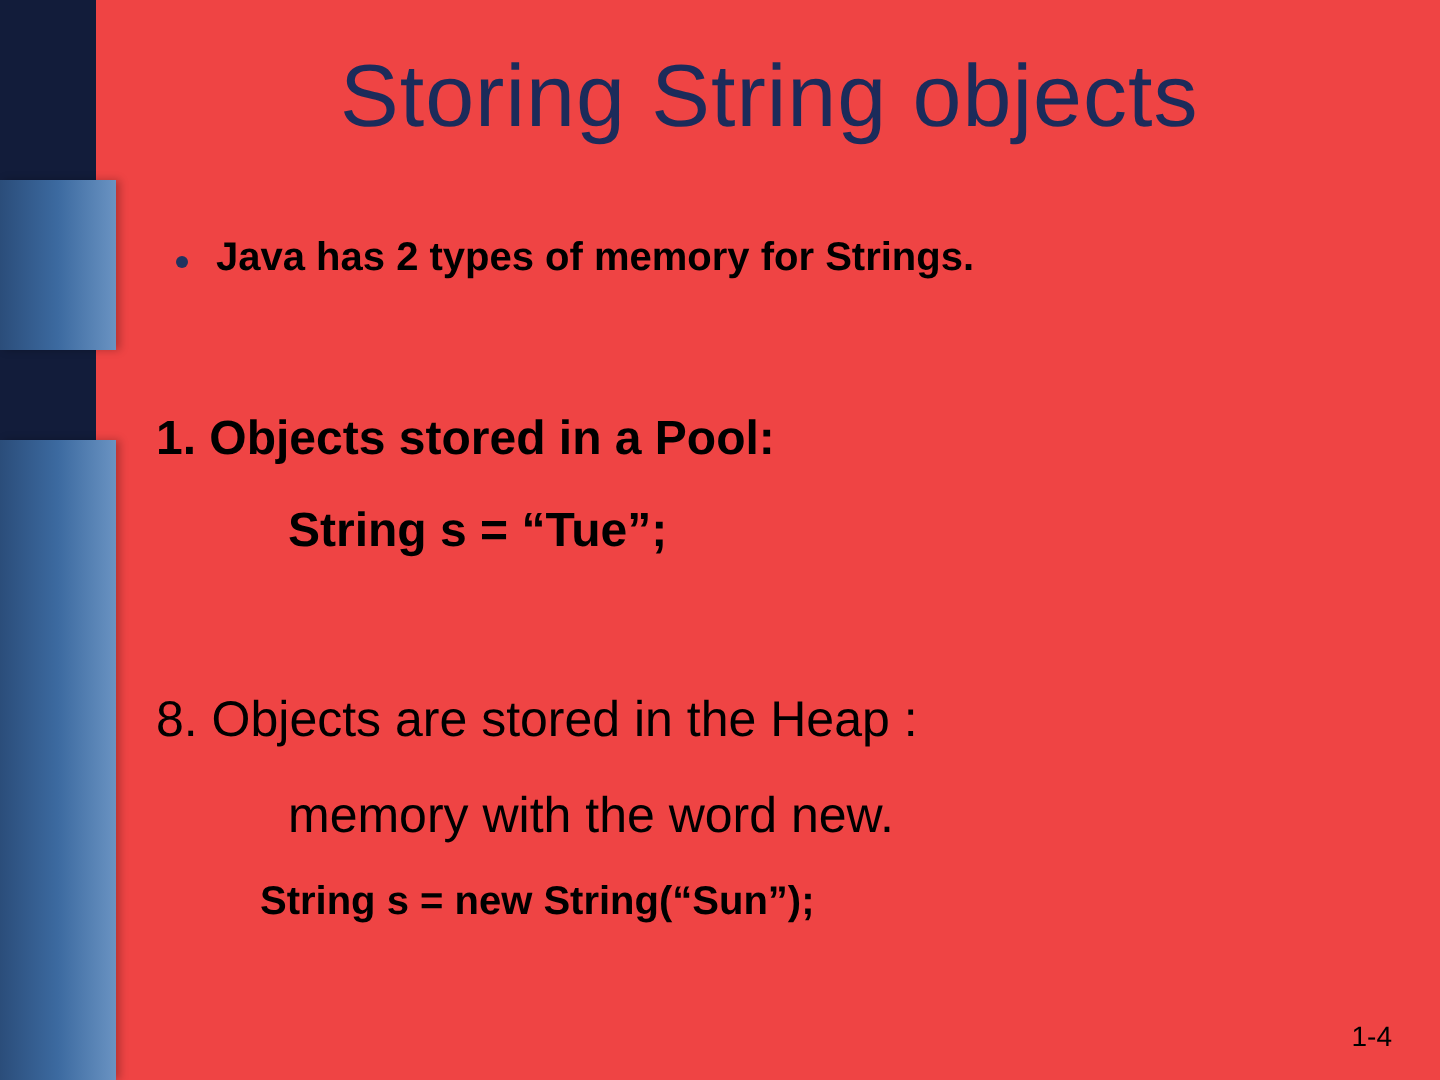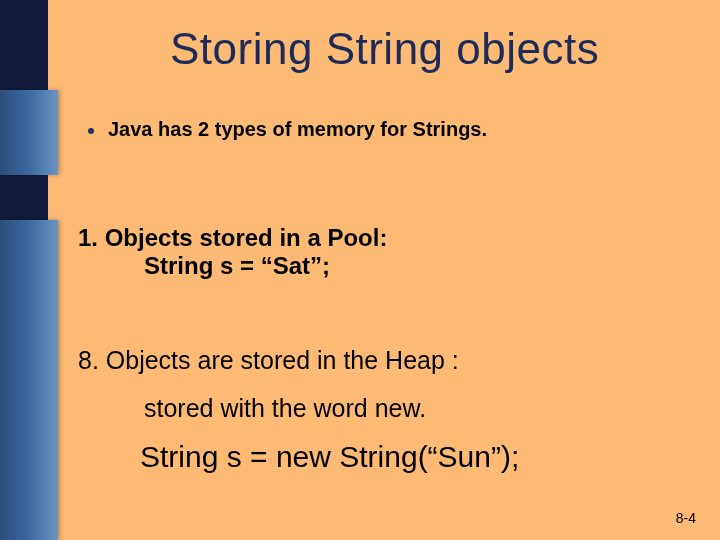--- a/index.html
+++ b/index.html
@@ -8,21 +8,21 @@
     width: 720px;
     height: 540px;
     overflow: hidden;
     font-family: Arial, Helvetica, sans-serif;
     background: #fff;
   }
   .slide {
     position: relative;
     width: 720px;
     height: 540px;
-    background: #fdba74;
+    background: #ef4444;
   }
   
   .band-dark {
     position: absolute;
     left: 0;
     top: 0;
     width: 48px;
     height: 540px;
     background: #121c3a;
   }
@@ -68,21 +68,21 @@
     margin-top: 2px;
   }
   .bullet-text {
     font-size: 20px;
     font-weight: bold;
     color: #000;
   }
   .item1-head {
     position: absolute;
     left: 78px;
-    top: 224px;
+    top: 206px;
     font-size: 24px;
     font-weight: bold;
     color: #000;
   }
   .item1-sub {
     position: absolute;
     left: 144px;
     top: 252px;
     font-size: 24px;
     font-weight: bold;
@@ -99,24 +99,24 @@
   .item2-sub1 {
     position: absolute;
     left: 144px;
     top: 394px;
     font-size: 25px;
     font-weight: normal;
     color: #000;
   }
   .item2-sub2 {
     position: absolute;
-    left: 140px;
+    left: 130px;
     top: 440px;
-    font-size: 30px;
-    font-weight: normal;
+    font-size: 20px;
+    font-weight: bold;
     color: #000;
   }
   .page-num {
     position: absolute;
     right: 24px;
     bottom: 14px;
     font-size: 14px;
     color: #000;
   }
 </style>
@@ -130,21 +130,21 @@
   <div class="band-blue-bottom"></div>
 
   <div class="title">Storing String objects</div>
 
   <div class="bullet-row">
     <div class="bullet-dot"></div>
     <div class="bullet-text">Java has 2 types of memory for Strings.</div>
   </div>
 
   <div class="item1-head">1.  Objects stored in a Pool:</div>
-  <div class="item1-sub">String s = “Sat”;</div>
+  <div class="item1-sub">String s = “Tue”;</div>
 
   <div class="item2-head">8.  Objects are stored in the Heap :</div>
-  <div class="item2-sub1">stored with the word new.</div>
+  <div class="item2-sub1">memory with the word new.</div>
   <div class="item2-sub2">String s = new String(“Sun”);</div>
 
-  <div class="page-num">8-4</div>
+  <div class="page-num">1-4</div>
 
 </div>
 
 </body></html>

